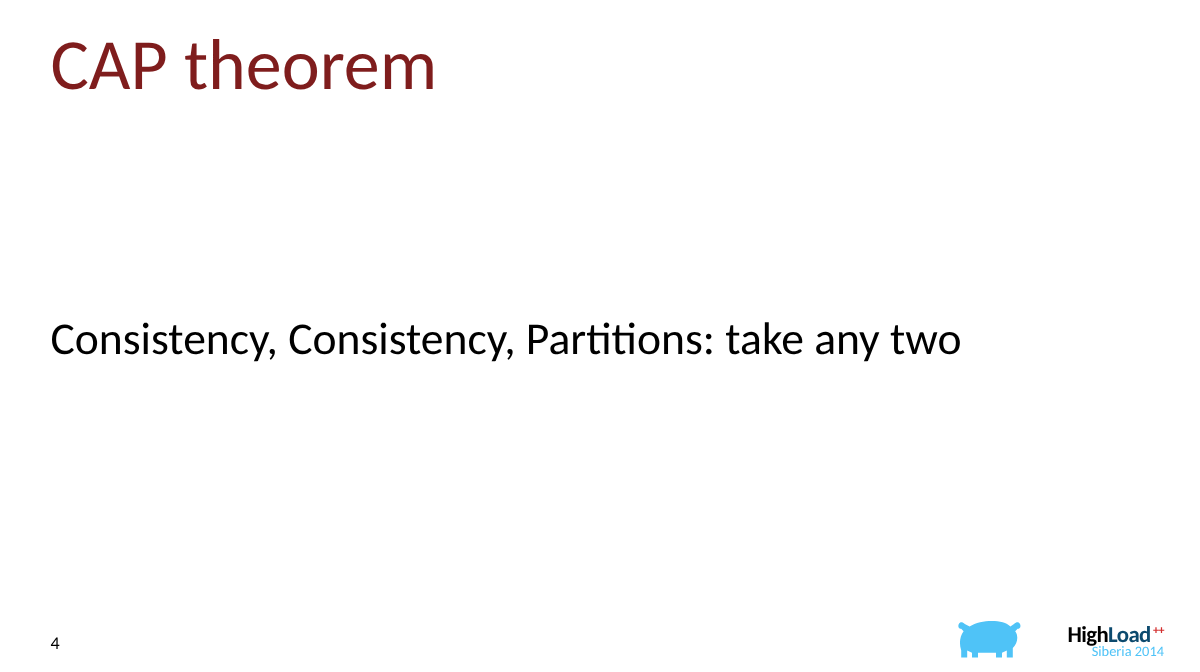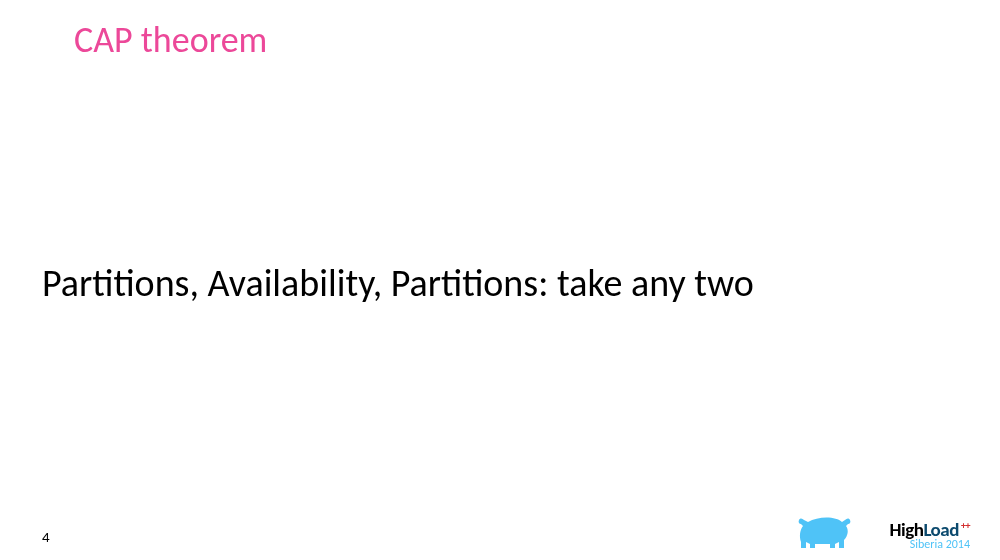--- a/index.html
+++ b/index.html
@@ -12,24 +12,23 @@
       height: 560px;
       background: #ffffff;
       font-family: Calibri, 'Segoe UI', Arial, sans-serif;
       position: relative;
       overflow: hidden;
     }
     .slide-title {
       position: absolute;
       top: 18px;
       left: 42px;
-      font-size: 36px;
+      font-size: 60px;
       font-weight: 400;
-      color: #ec4899;
-      margin-left: 32px;
+      color: #7f1d1d;
     }
     .slide-body {
       position: absolute;
       top: 260px;
       left: 42px;
       right: 60px;
       font-size: 38px;
       font-weight: 400;
       color: #000000;
       line-height: 1.25;
@@ -83,21 +82,21 @@
       color: #4fc3f7;
       font-weight: 400;
       margin-top: -1px;
     }
   </style>
 </head>
 <body>
 
 <h1 class="slide-title">CAP theorem</h1>
 
-<div class="slide-body">Partitions, Availability, Partitions: take any two</div>
+<div class="slide-body">Consistency, Consistency, Partitions: take any two</div>
 
 <div class="page-number">4</div>
 
 <div class="footer-logo">
   <div class="bear-icon">
     <svg viewBox="0 0 58 38" width="58" height="38">
       <path fill="#4fc3f7" d="M 8 8 C 6 6 4 6 3 8 C 2 10 3 12 5 12 L 7 14 C 4 18 3 24 5 30 L 5 36 L 10 36 L 10 30 L 14 32 L 14 36 L 19 36 L 19 32 L 34 32 L 34 36 L 39 36 L 39 32 L 43 30 L 43 36 L 48 36 L 48 28 C 52 24 53 18 50 14 L 52 12 C 54 12 55 10 54 8 C 53 6 51 6 49 8 L 46 10 C 40 4 22 4 12 10 Z"></path>
     </svg>
   </div>
   <div class="logo-text">

